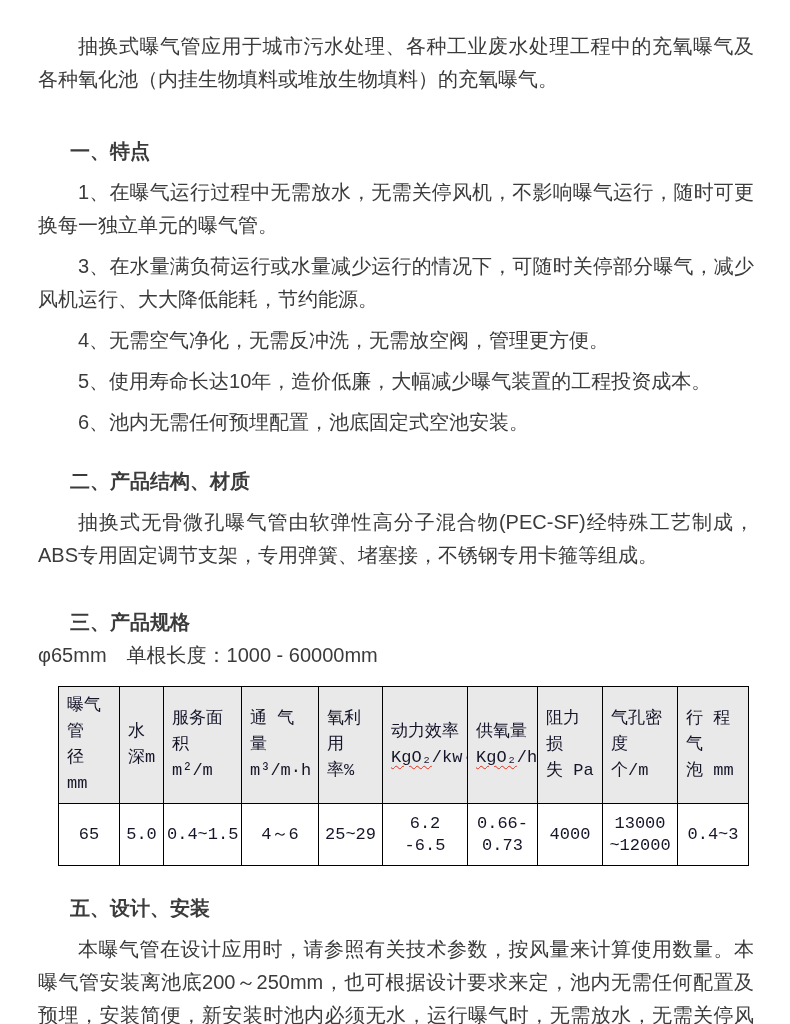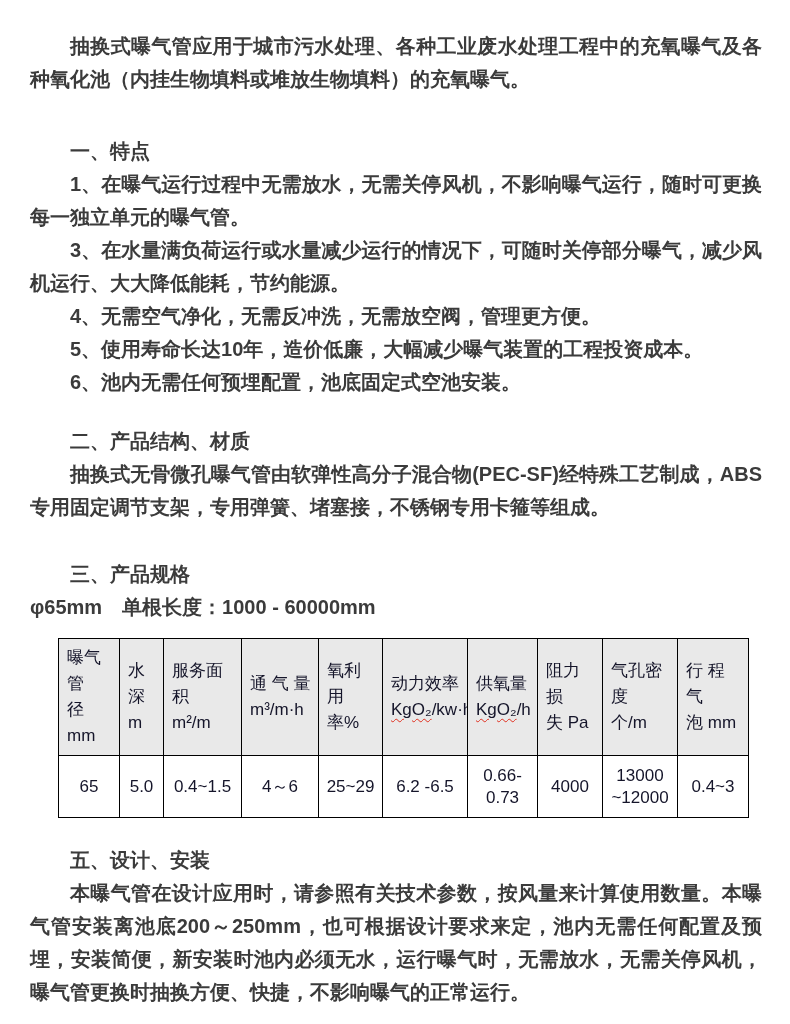--- a/index.html
+++ b/index.html
@@ -12,41 +12,40 @@
   }
   .doc {
     padding: 26px 28px 30px 30px;
     box-sizing: border-box;
   }
   .para {
     font-size: 20px;
     line-height: 33px;
     text-align: justify;
     text-indent: 2em;
-    margin: 0;
-    font-weight: bold;
+    margin: 8px;
   }
   .no-indent { text-indent: 0; }
   .heading {
     font-size: 20px;
     line-height: 33px;
     text-indent: 2em;
     margin: 26px 0 0 0;
     font-weight: bold;
   }
   .heading.bold { font-weight: bold; margin-top: 39px; }
   .intro { margin-top: 4px; }
   .spec-line { margin-top: 0; }
 
   table.params {
     border-collapse: collapse;
     table-layout: fixed;
     width: 690px;
     margin: 14px 0 0 28px;
-    font-family: Liberation Sans, sans-serif;
+    font-family: Liberation Mono, monospace;
     color: #15152a;
   }
   table.params th, table.params td {
     border: 1px solid #000000;
     box-sizing: border-box;
     overflow: hidden;
   }
   table.params th {
     background: #e9e9e9;
     font-weight: normal;

